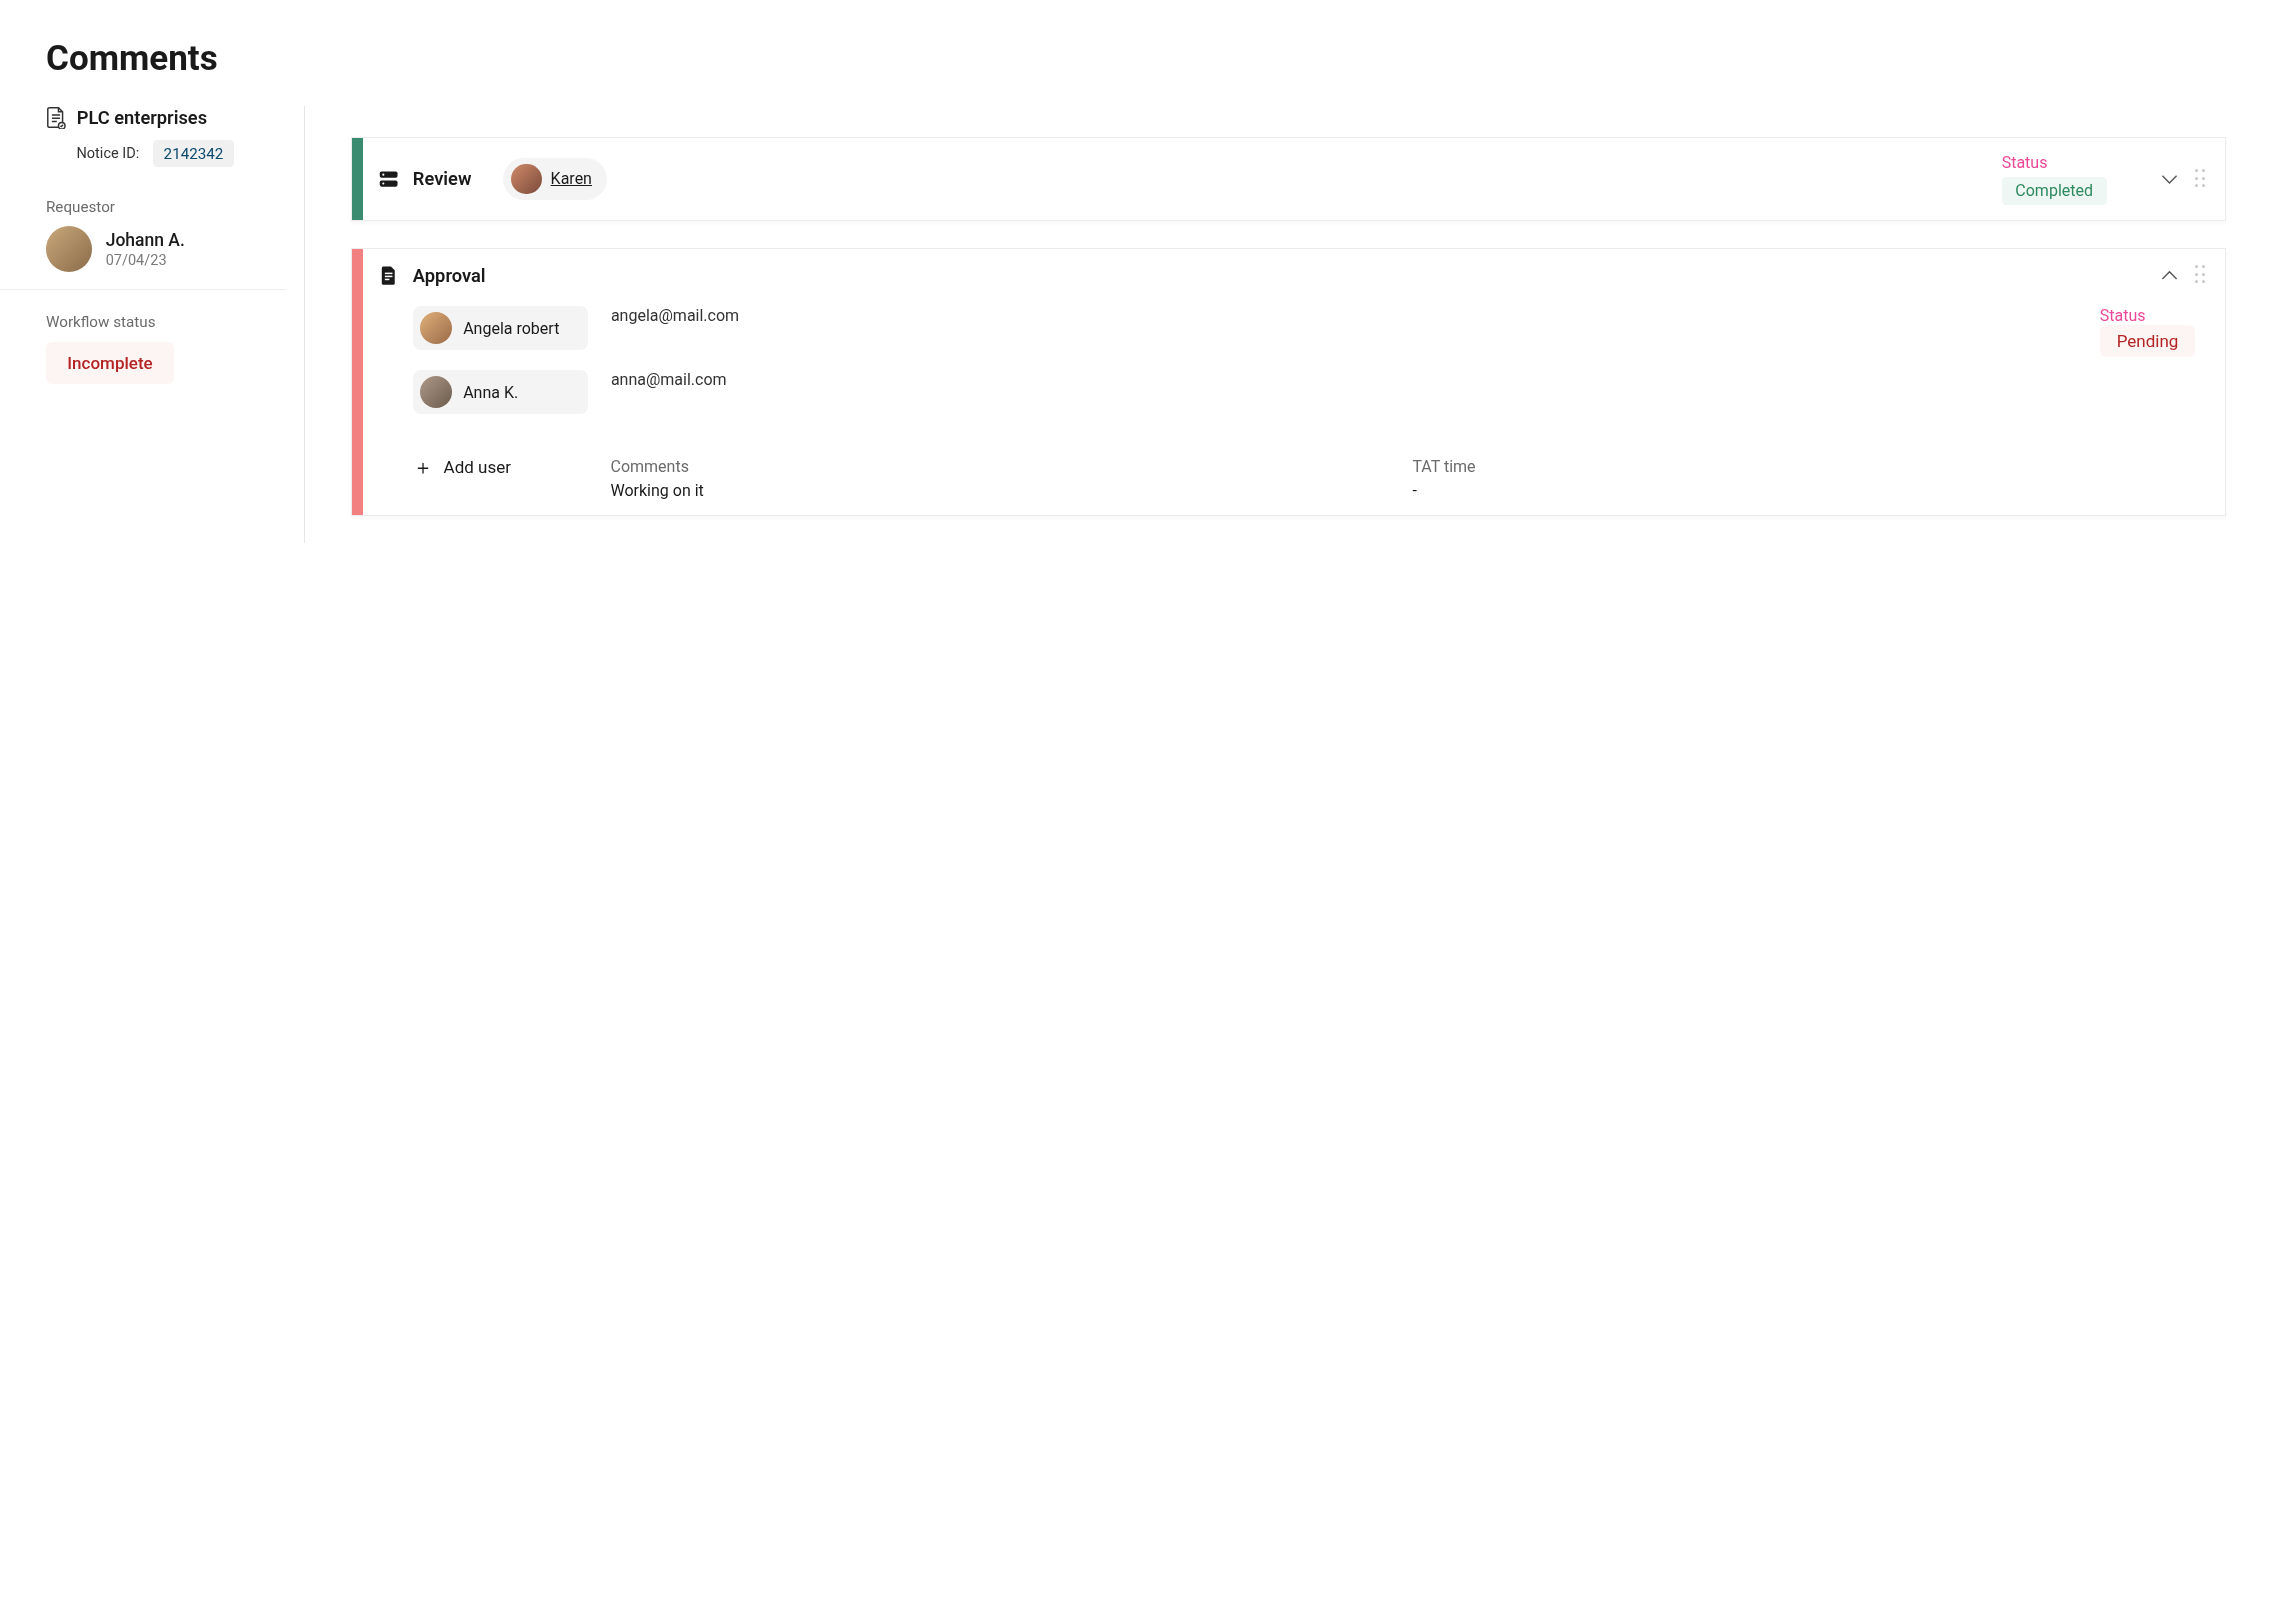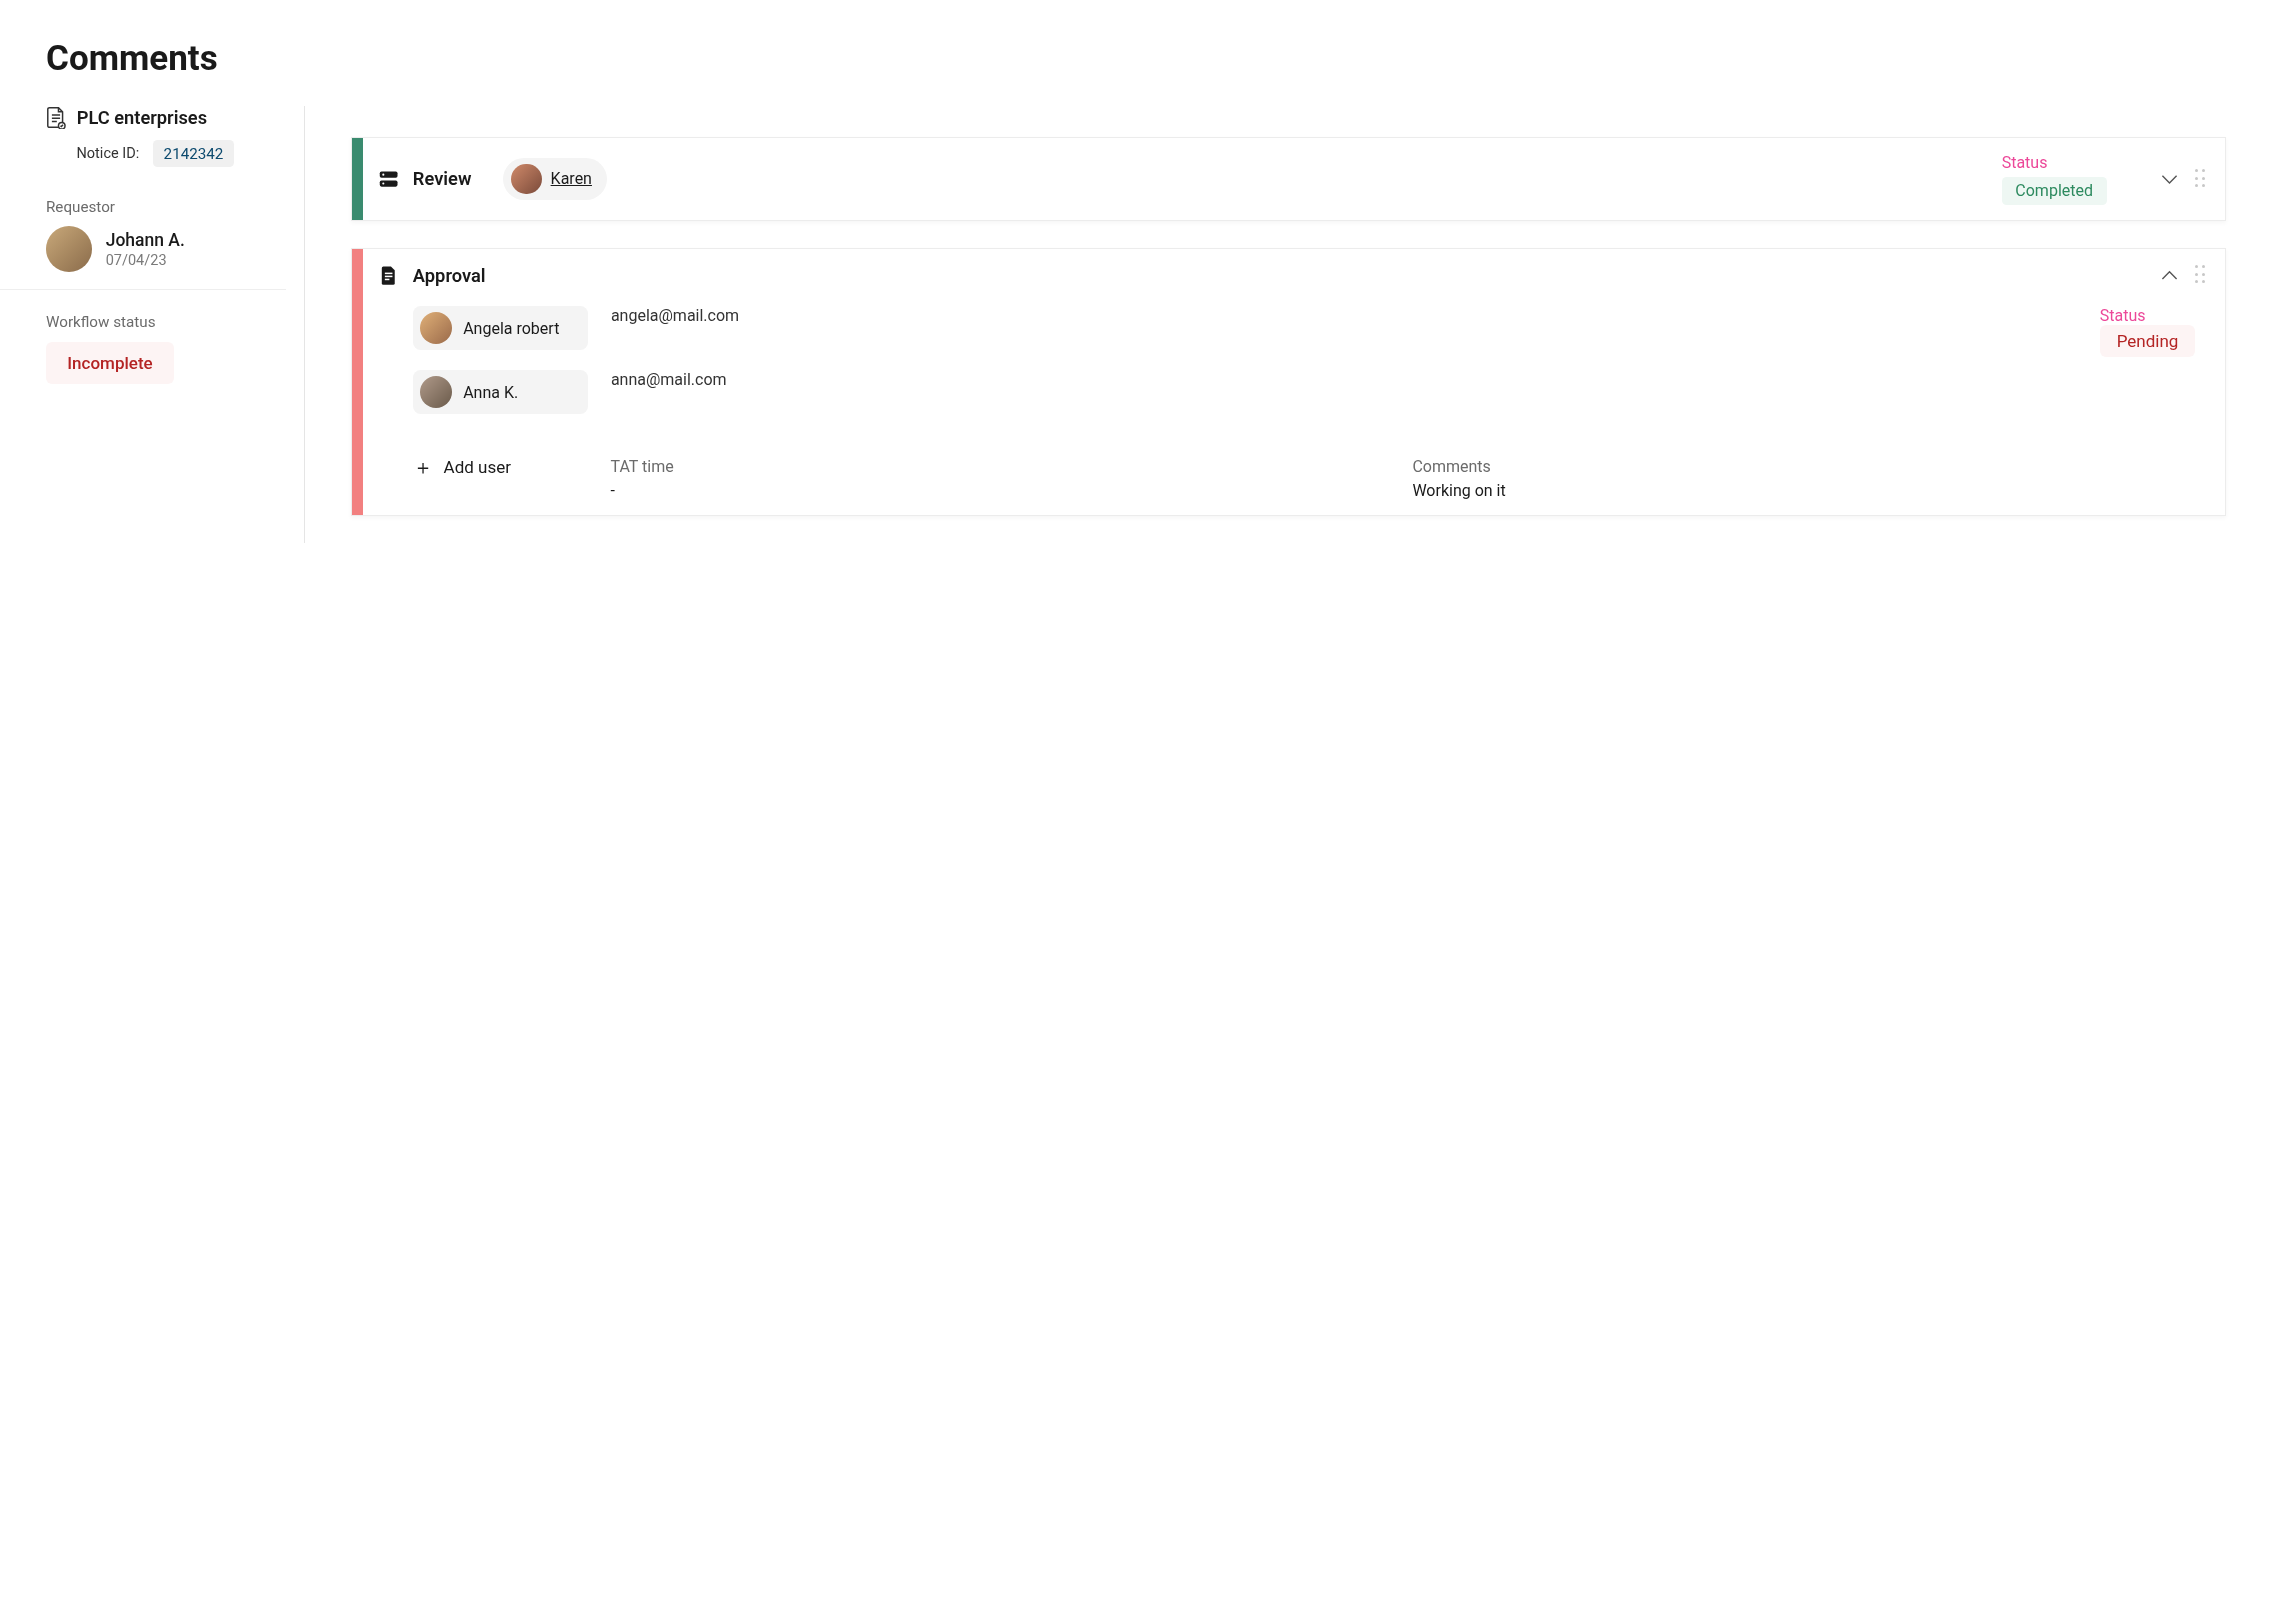--- a/index.html
+++ b/index.html
@@ -375,26 +375,26 @@
               <div class="status-pending">Pending</div>
             </div>
           </div>
 
           <div class="add-user-row">
             <div class="add-user-btn">
               <span class="plus-icon">＋</span>
               <span>Add user</span>
             </div>
             <div class="meta-col">
+              <div class="meta-label">Comments</div>
+              <div class="meta-value">Working on it</div>
+            </div>
+            <div class="meta-col">
               <div class="meta-label">TAT time</div>
               <div class="meta-value">-</div>
-            </div>
-            <div class="meta-col">
-              <div class="meta-label">Comments</div>
-              <div class="meta-value">Working on it</div>
             </div>
           </div>
         </div>
       </div>
     </div>
 
   </main>
 </div>
 
 

